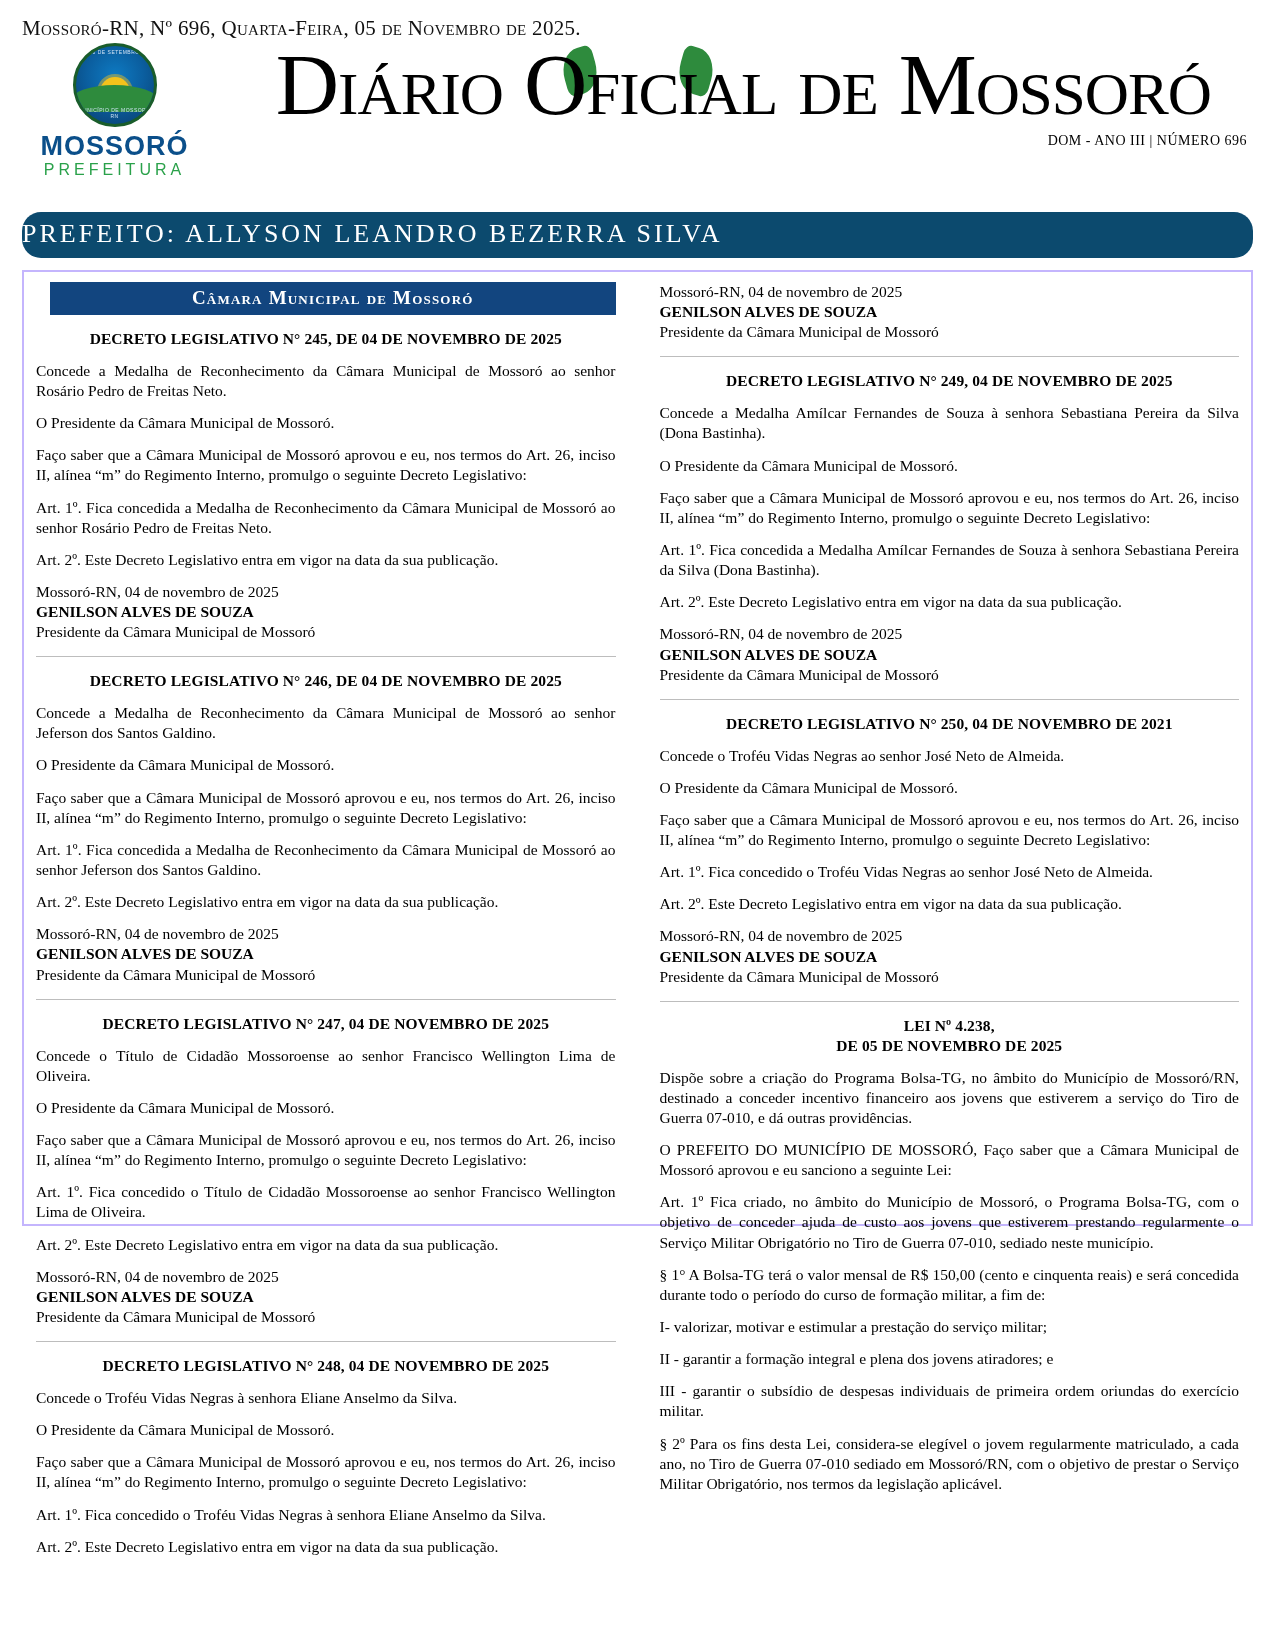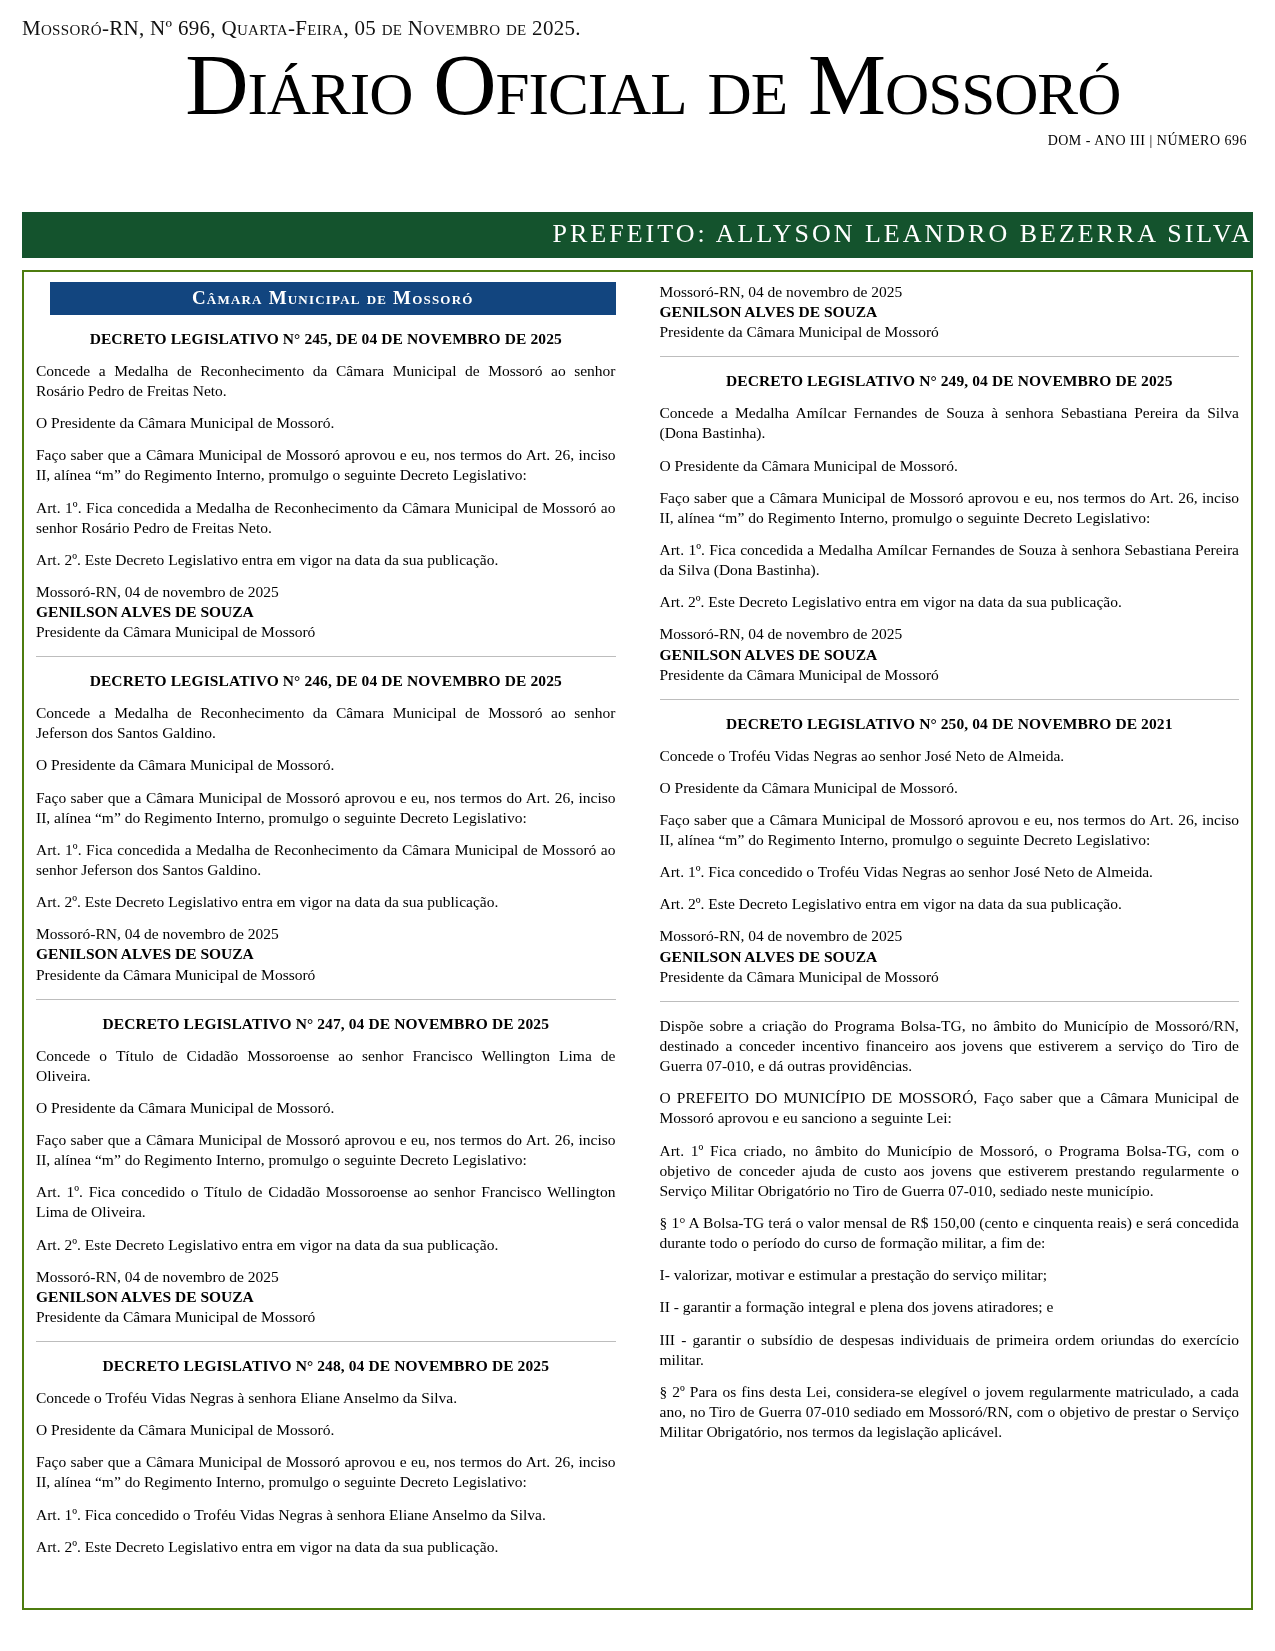--- a/index.html
+++ b/index.html
@@ -156,36 +156,37 @@
     text-align: right;
     font-variant: small-caps;
     font-size: 14px;
     letter-spacing: 0.5px;
     padding-right: 6px;
     margin-top: 6px;
   }
 
   
   .prefeito-bar {
-    background: #14532d;
+    background: #0c4a6e;
     color: #ffffff;
-    text-align: right;
+    text-align: left;
     font-variant: small-caps;
     font-size: 26px;
     letter-spacing: 3px;
     padding: 7px 0 9px 0;
     margin-top: 8px;
+    border-radius: 19px;
   }
 
   
   .frame {
-    border: 2px solid #4d7c0f;
+    border: 2px solid #c4b5fd;
     margin-top: 12px;
     padding: 10px 12px 0 12px;
-    height: 1340px;
+    height: 956px;
     box-sizing: border-box;
     position: relative;
   }
   .columns {
     display: flex;
     gap: 0;
     height: 100%;
   }
   .col {
     width: 50%;
@@ -240,20 +241,34 @@
   }
 </style>
 </head>
 <body>
 
 <div class="page">
 
   <div class="masthead">
     <div class="edition-line">Mossoró-RN, Nº 696, Quarta-Feira, 05 de Novembro de 2025.</div>
     <div class="brand-row">
+      <div class="logo">
+        <div class="crest">
+          <div class="ring-text">30 DE SETEMBRO</div>
+          <div class="sun"></div>
+          <div class="hill"></div>
+          <div class="ring-text-b">MUNICÍPIO DE MOSSORÓ RN</div>
+        </div>
+        <div class="crest-wings">
+          <div class="wing left"></div>
+          <div class="wing right"></div>
+        </div>
+        <div class="logo-word">MOSSORÓ</div>
+        <div class="logo-sub">PREFEITURA</div>
+      </div>
       <div class="title-block">
         <h1 class="main-title">Diário Oficial de Mossoró</h1>
         <div class="sub-title">DOM - ANO III | NÚMERO 696</div>
       </div>
     </div>
   </div>
 
   <div class="prefeito-bar">PREFEITO: ALLYSON LEANDRO BEZERRA SILVA</div>
 
   <div class="frame">
@@ -359,20 +374,24 @@
             <div>Mossoró-RN, 04 de novembro de 2025</div>
             <div class="name">GENILSON ALVES DE SOUZA</div>
             <div>Presidente da Câmara Municipal de Mossoró</div>
           </div>
         </div>
 
         <hr class="divider">
 
 
         <div>
+          <h3 class="doc-title">
+            <span>LEI Nº 4.238,</span><br>
+            <span>DE 05 DE NOVEMBRO DE 2025</span>
+          </h3>
           <p class="para">Dispõe sobre a criação do Programa Bolsa-TG, no âmbito do Município de Mossoró/RN, destinado a conceder incentivo financeiro aos jovens que estiverem a serviço do Tiro de Guerra 07-010, e dá outras providências.</p>
           <p class="para">O PREFEITO DO MUNICÍPIO DE MOSSORÓ, Faço saber que a Câmara Municipal de Mossoró aprovou e eu sanciono a seguinte Lei:</p>
           <p class="para">Art. 1º Fica criado, no âmbito do Município de Mossoró, o Programa Bolsa-TG, com o objetivo de conceder ajuda de custo aos jovens que estiverem prestando regularmente o Serviço Militar Obrigatório no Tiro de Guerra 07-010, sediado neste município.</p>
           <p class="para">§ 1° A Bolsa-TG terá o valor mensal de R$ 150,00 (cento e cinquenta reais) e será concedida durante todo o período do curso de formação militar, a fim de:</p>
           <p class="para">I- valorizar, motivar e estimular a prestação do serviço militar;</p>
           <p class="para">II - garantir a formação integral e plena dos jovens atiradores; e</p>
           <p class="para">III - garantir o subsídio de despesas individuais de primeira ordem oriundas do exercício militar.</p>
           <p class="para">§ 2º Para os fins desta Lei, considera-se elegível o jovem regularmente matriculado, a cada ano, no Tiro de Guerra 07-010 sediado em Mossoró/RN, com o objetivo de prestar o Serviço Militar Obrigatório, nos termos da legislação aplicável.</p>
         </div>
 

